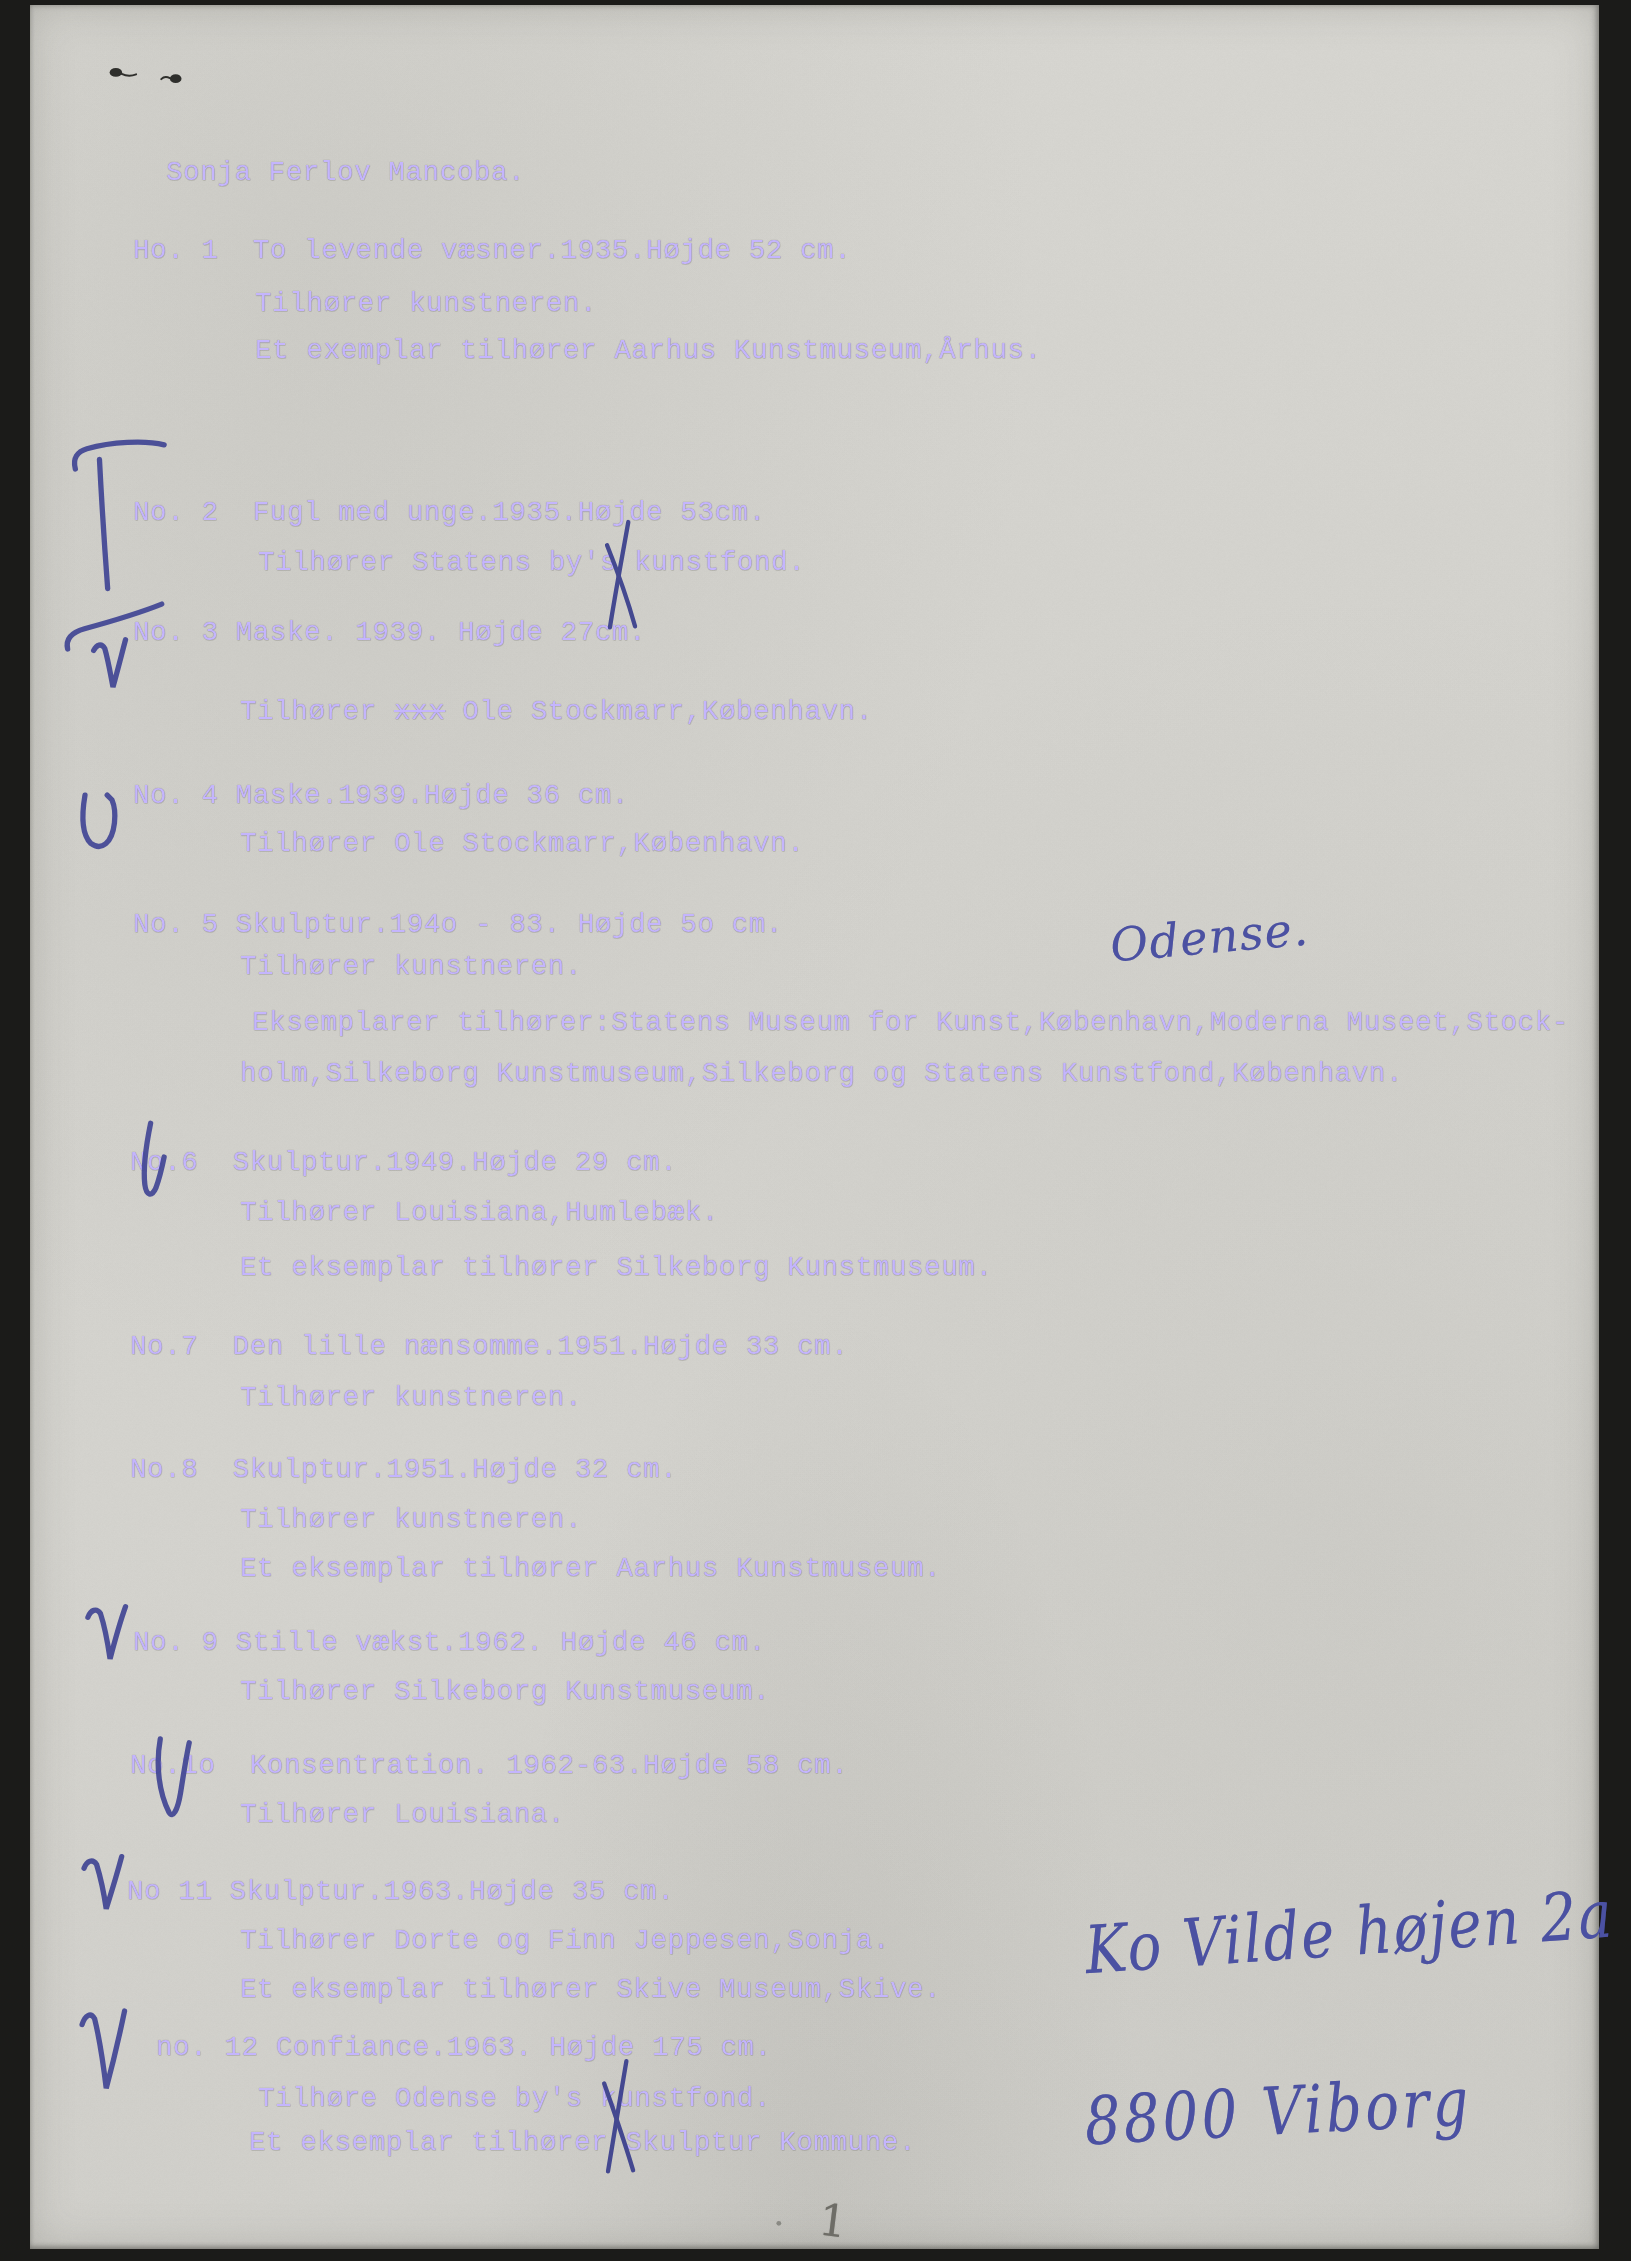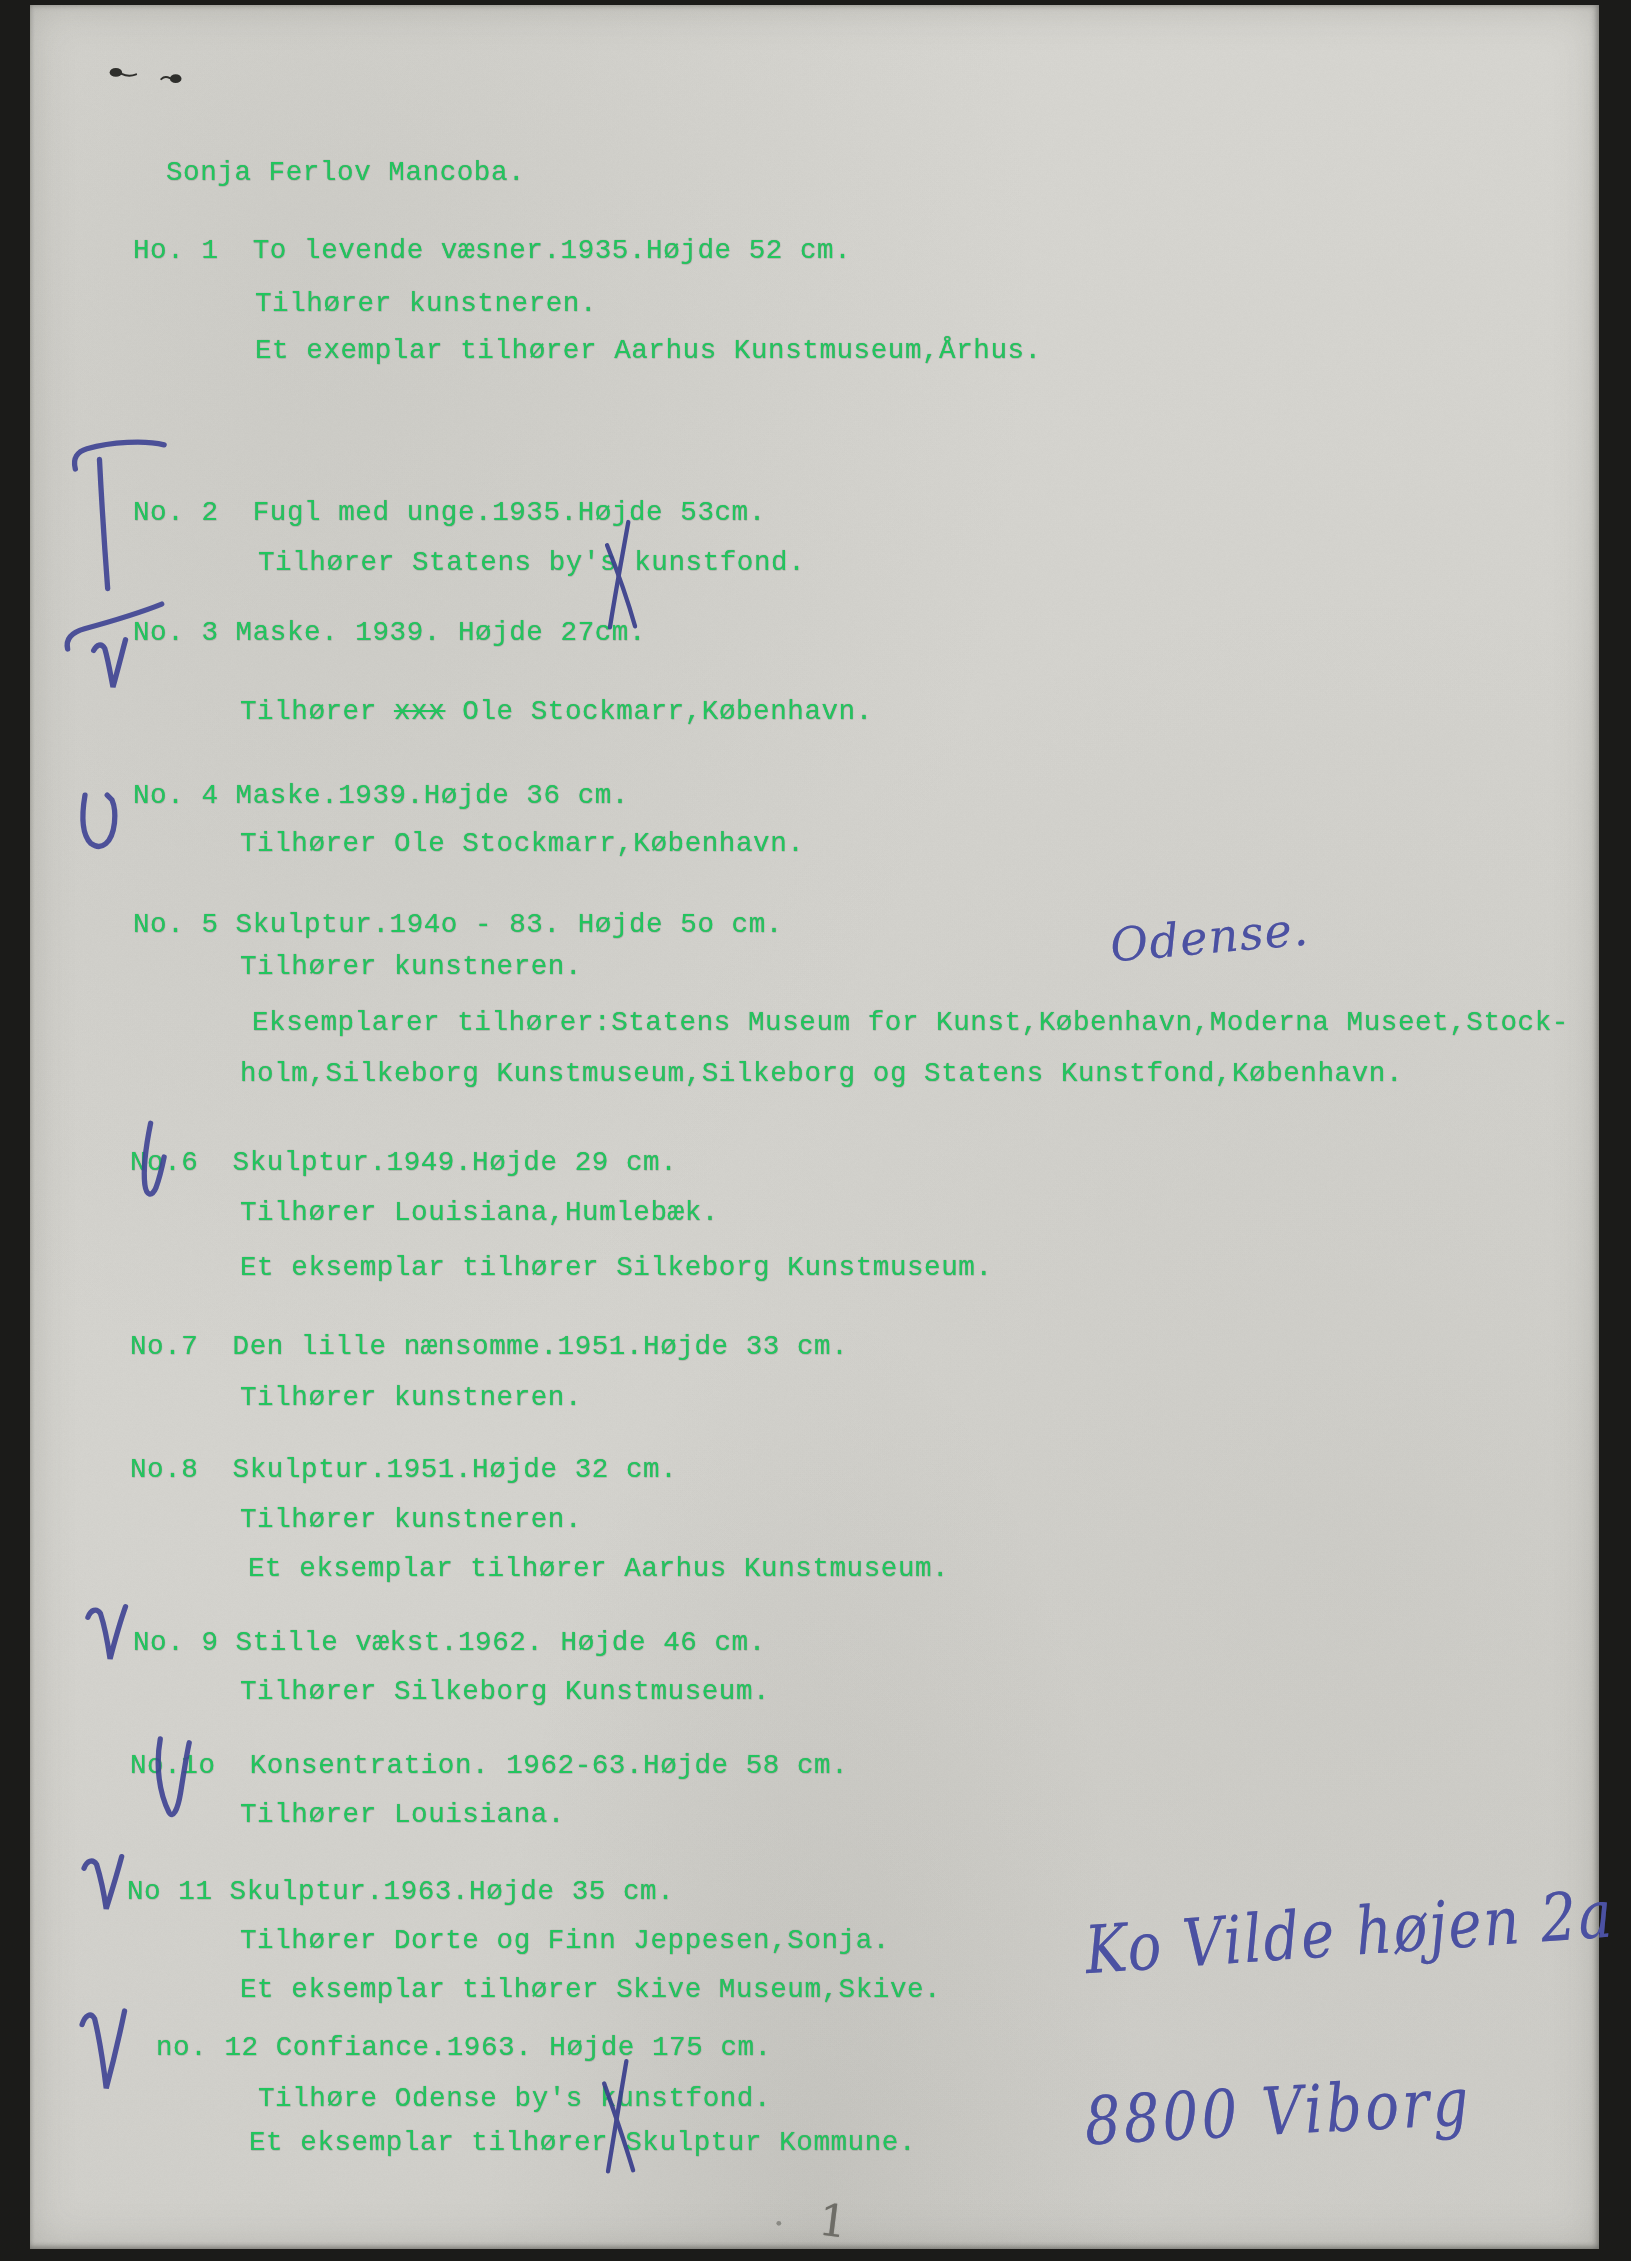--- a/index.html
+++ b/index.html
@@ -15,21 +15,21 @@
     left:30px;top:4.8px;width:1569px;height:2244px;
     background:linear-gradient(173deg,#d9d8d3 0%,#d5d4cf 38%,#d6d5d0 62%,#d1d0cb 100%);
     box-shadow:inset 0 0 43px rgba(90,90,85,.25), inset -2.9px 0 6.8px rgba(40,40,38,.35), inset 0 -2.4px 5.8px rgba(40,40,38,.3);
   }
   .texture{position:absolute;left:0;top:0;pointer-events:none;}
   .t{
     position:absolute;
     font-size:27.5px;
     letter-spacing:0.6px;
     line-height:1;
-    color:#22c55e;
+    color:#c4b5fd;
     text-shadow:0 0 1px rgba(64,62,58,.55), 0.5px 0.5px 0 rgba(64,62,58,.12);
     white-space:pre;
   }
   .struck{text-decoration:line-through;text-decoration-thickness:2.4px;}
   .hw{
     position:absolute;
     font-family:"DejaVu Serif",serif;
     font-style:italic;
     color:#4b51a2;
     line-height:1;
@@ -91,21 +91,21 @@
 
 <div class="t" style="left:130px;top:1149px">No.6  Skulptur.1949.Højde 29 cm.</div>
 <div class="t" style="left:240px;top:1199px">Tilhører Louisiana,Humlebæk.</div>
 <div class="t" style="left:240px;top:1254px">Et eksemplar tilhører Silkeborg Kunstmuseum.</div>
 
 <div class="t" style="left:130px;top:1333px">No.7  Den lille nænsomme.1951.Højde 33 cm.</div>
 <div class="t" style="left:240px;top:1384px">Tilhører kunstneren.</div>
 
 <div class="t" style="left:130px;top:1456px">No.8  Skulptur.1951.Højde 32 cm.</div>
 <div class="t" style="left:240px;top:1506px">Tilhører kunstneren.</div>
-<div class="t" style="left:248px;top:1555px">Et eksemplar tilhører Aarhus Kunstmuseum.</div>
+<div class="t" style="left:240px;top:1555px">Et eksemplar tilhører Aarhus Kunstmuseum.</div>
 
 <div class="t" style="left:133px;top:1629px">No. 9 Stille vækst.1962. Højde 46 cm.</div>
 <div class="t" style="left:240px;top:1678px">Tilhører Silkeborg Kunstmuseum.</div>
 
 <div class="t" style="left:130px;top:1752px">No.1o  Konsentration. 1962-63.Højde 58 cm.</div>
 <div class="t" style="left:240px;top:1801px">Tilhører Louisiana.</div>
 
 <div class="t" style="left:127px;top:1878px">No 11 Skulptur.1963.Højde 35 cm.</div>
 <div class="t" style="left:240px;top:1927px">Tilhører Dorte og Finn Jeppesen,Sonja.</div>
 <div class="t" style="left:240px;top:1976px">Et eksemplar tilhører Skive Museum,Skive.</div>

